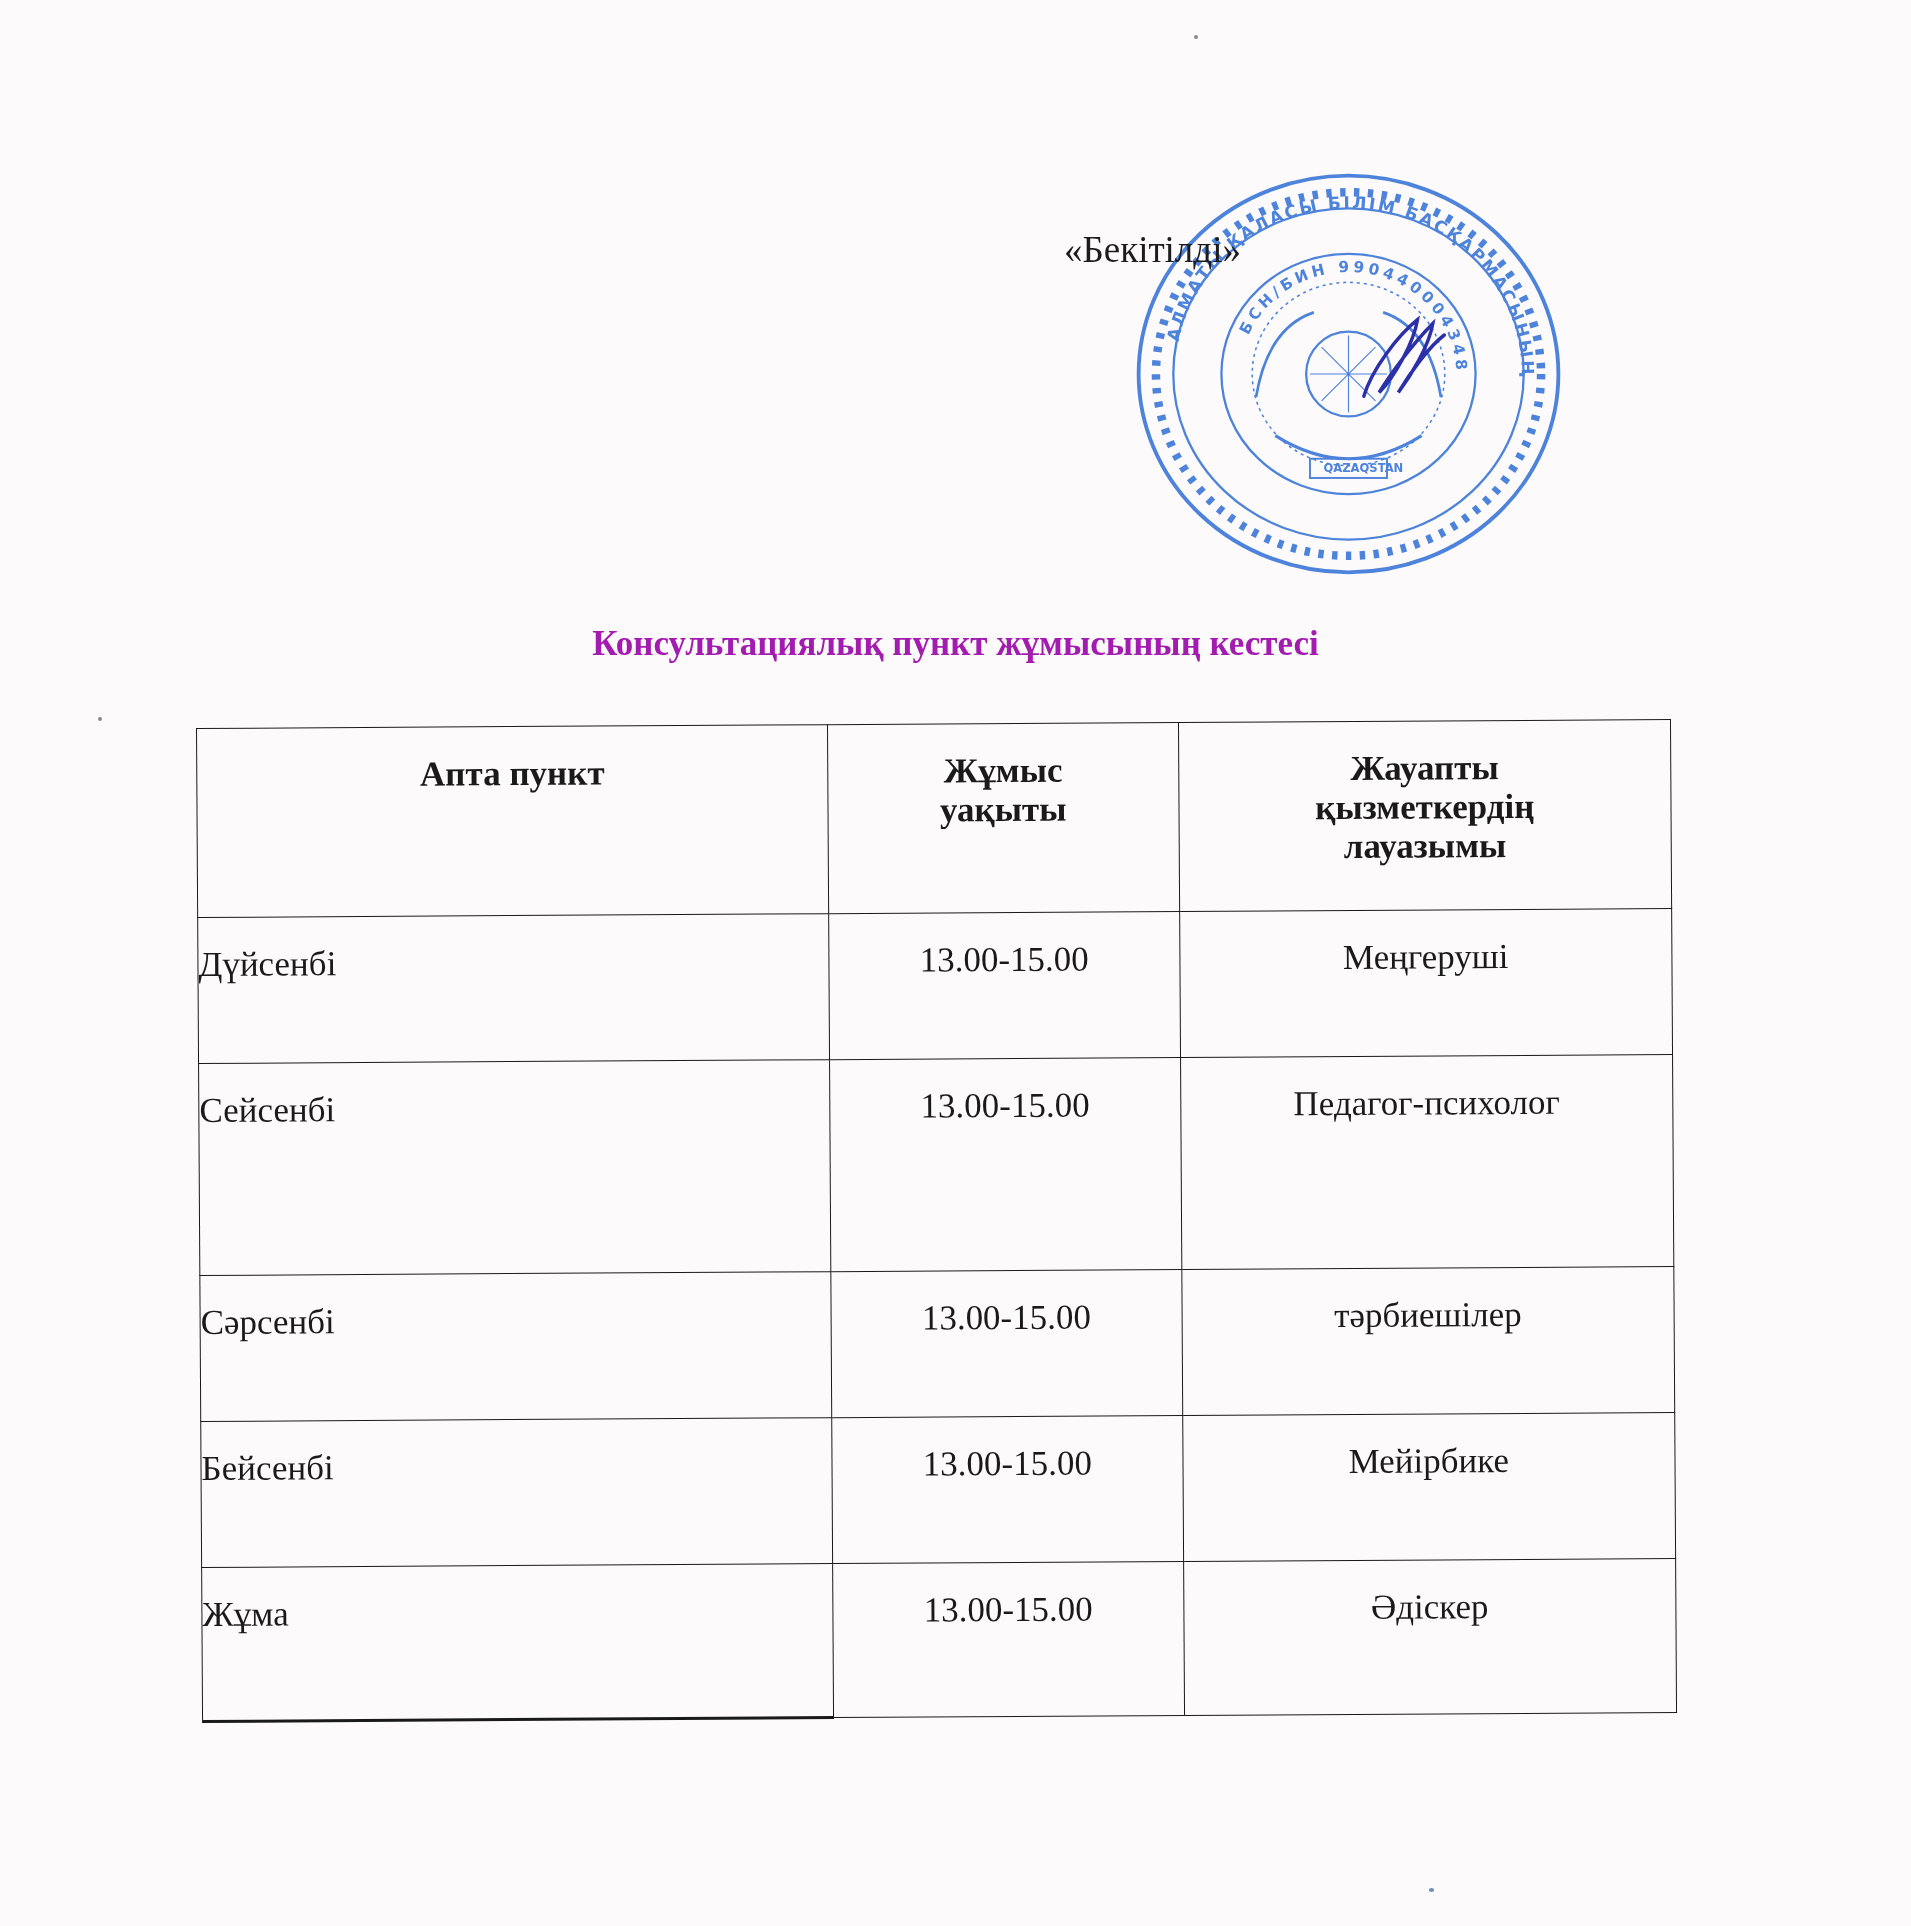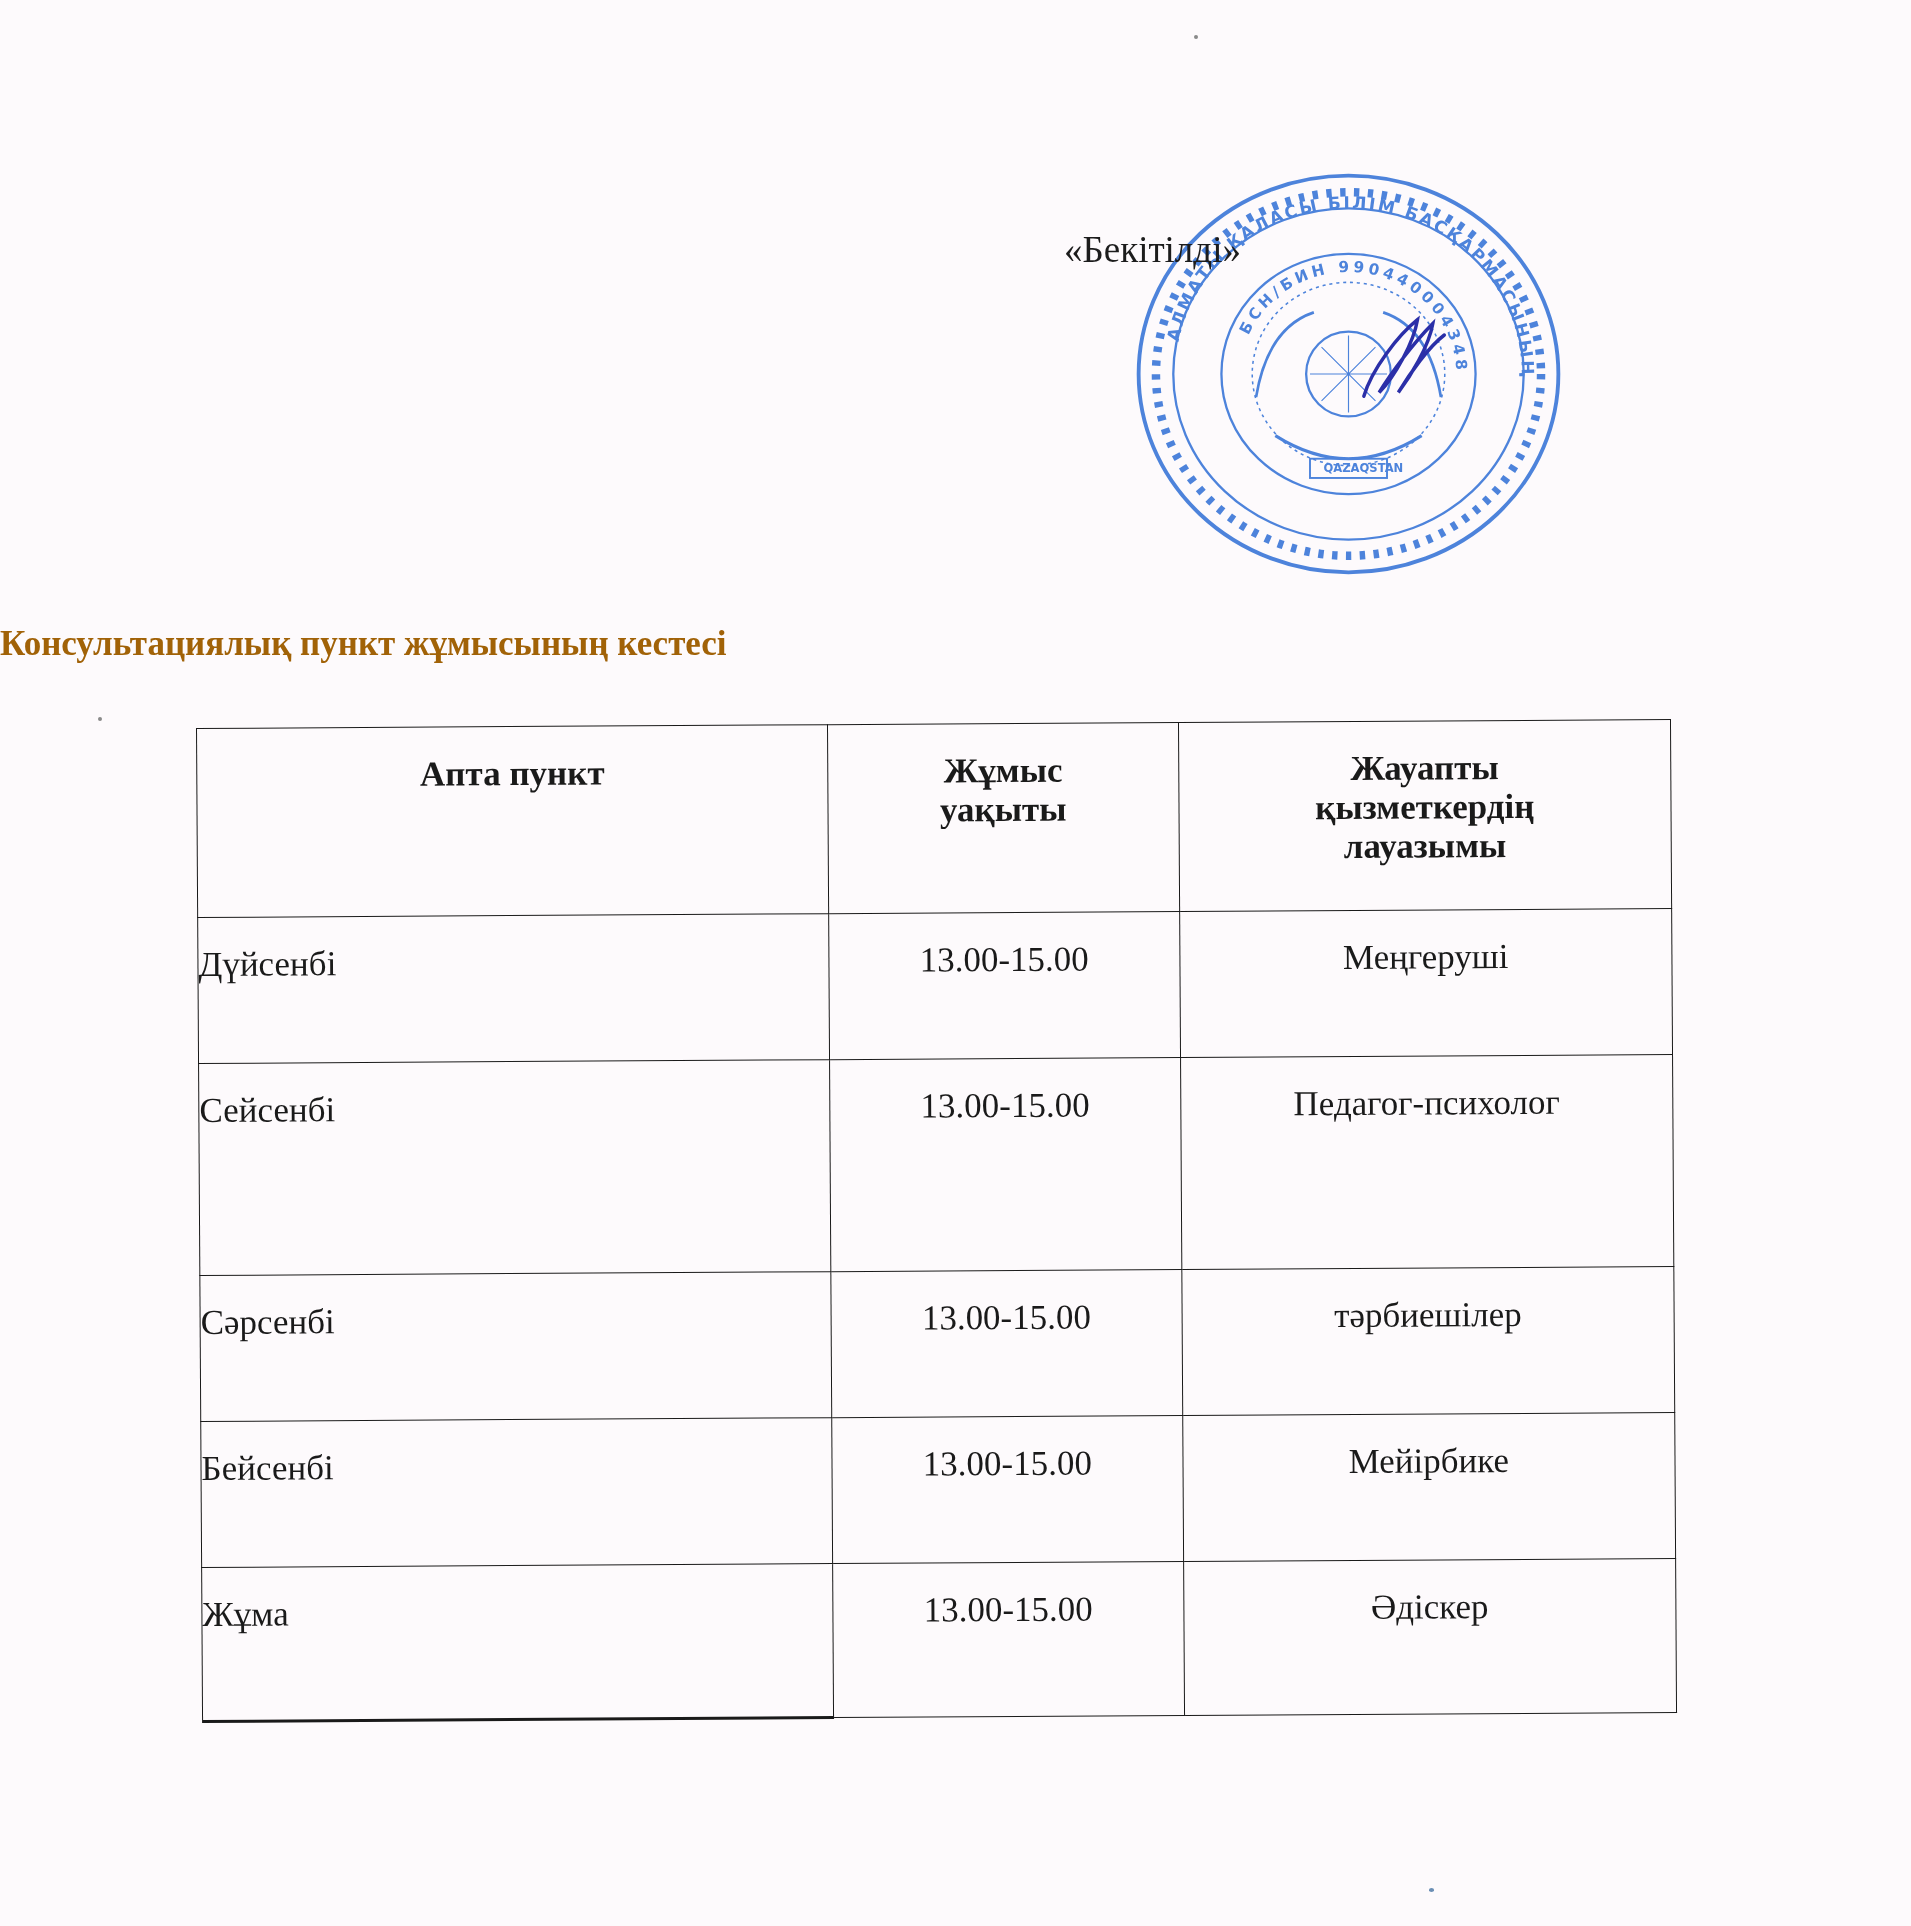--- a/index.html
+++ b/index.html
@@ -49,24 +49,24 @@
       top: 312px;
       width: 100px;
       height: 92px;
       z-index: 3;
     }
     .doc-title {
       position: absolute;
       left: 0;
       width: 1911px;
       top: 624px;
-      text-align: left;
+      text-align: center;
       font-weight: bold;
       font-size: 35px;
-      color: #a16207;
+      color: #a21caf;
     }
     table.schedule {
       position: absolute;
       left: 196px;
       top: 728px;
       width: 1475px;
       border-collapse: collapse;
       font-size: 35px;
       transform: rotate(-0.35deg);
       transform-origin: left top;

